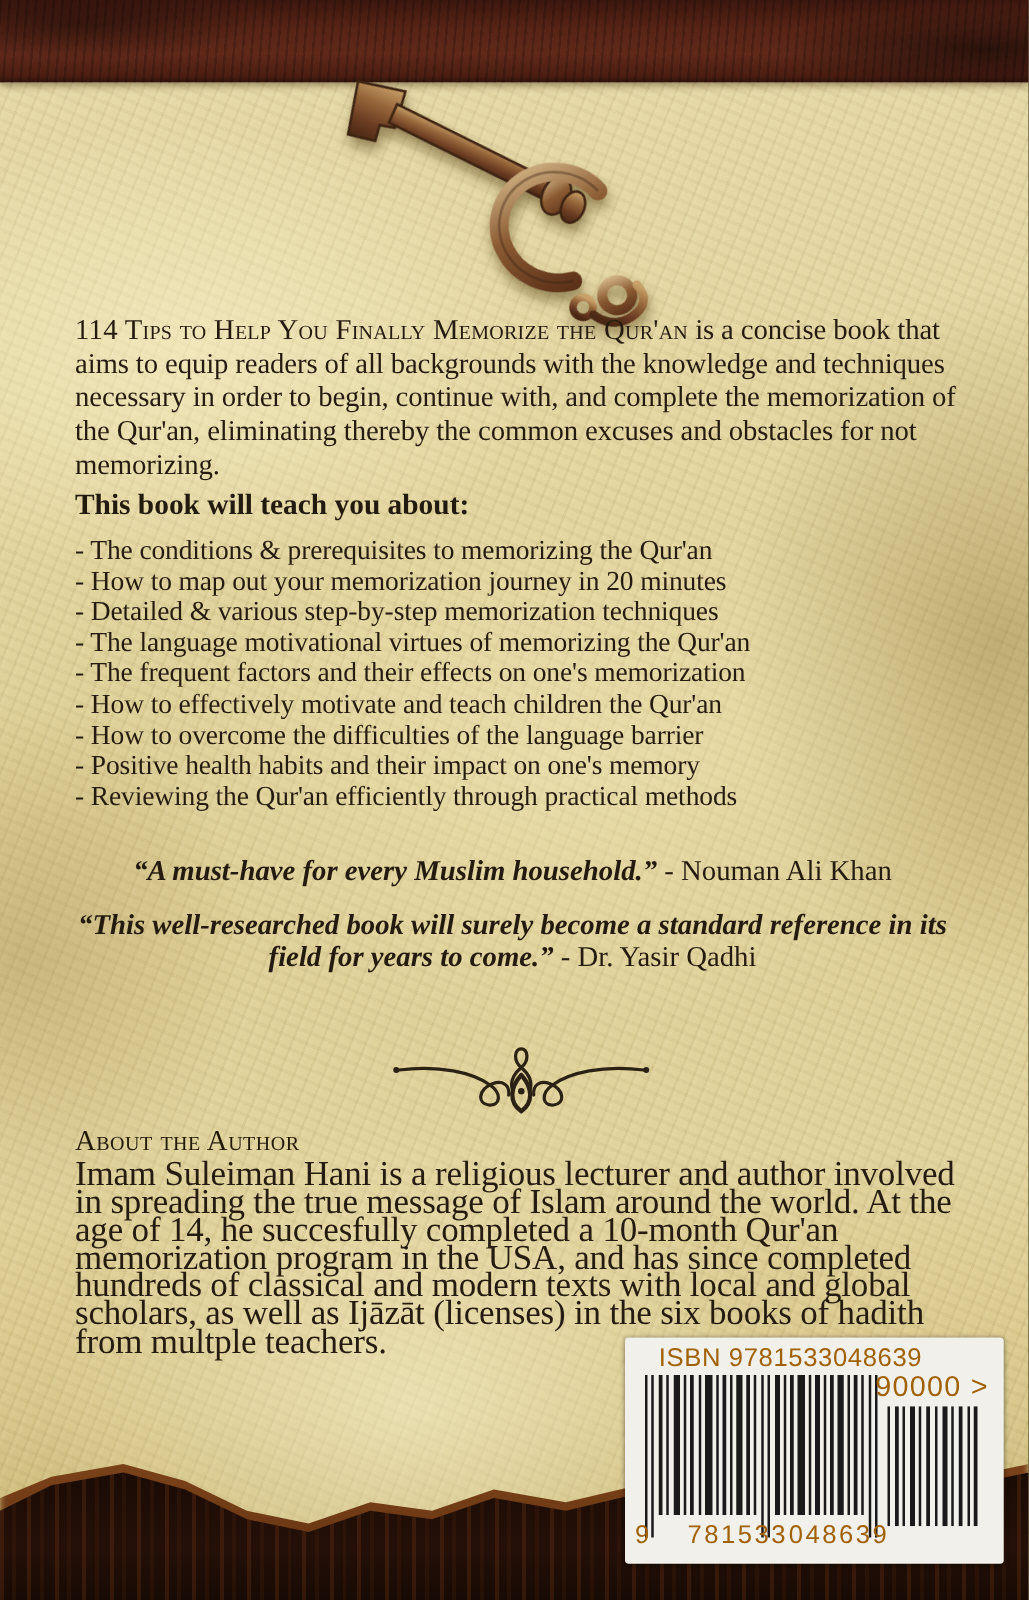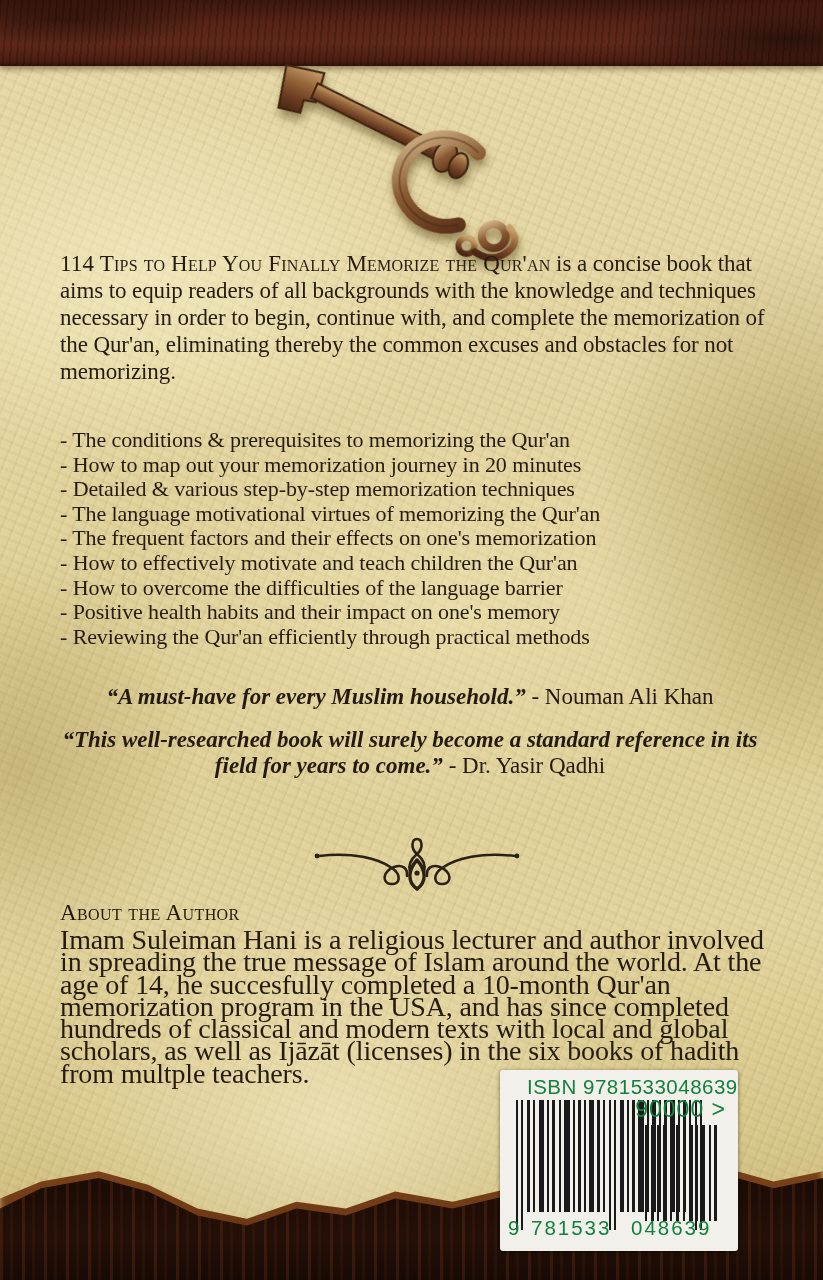--- a/index.html
+++ b/index.html
@@ -44,28 +44,28 @@
     filter:blur(3px);
   }
   .wood-bottom{
     position:absolute;left:0;bottom:0;width:823px;height:170px;
     background:
       repeating-linear-gradient(90deg, rgba(120,55,20,.30) 0 3px, rgba(0,0,0,0) 3px 10px, rgba(90,40,15,.2) 10px 13px, rgba(0,0,0,0) 13px 22px),
       linear-gradient(180deg,#200d06 0%, #1a0b05 40%, #241008 75%, #170a04 100%);
     clip-path:polygon(0 58%,5% 46%,12% 40%,18% 48%,24% 62%,30% 68%,36% 58%,42% 62%,48% 52%,55% 58%,62% 50%,68% 56%,75% 44%,82% 50%,88% 38%,94% 46%,100% 40%,100% 100%,0 100%);
   }
   .sticker{
-    position:absolute;left:500px;top:1070px;width:238px;height:181px;background:#f2f0ea;border-radius:3px;
-    box-shadow:0 1px 4px rgba(0,0,0,.5);font-family:"Liberation Sans", sans-serif;color:#15803d;
+    position:absolute;left:500px;top:1070px;width:303px;height:181px;background:#f2f0ea;border-radius:3px;
+    box-shadow:0 1px 4px rgba(0,0,0,.5);font-family:"Liberation Sans", sans-serif;color:#a16207;
   }
   .isbn-label{position:absolute;left:27px;top:5px;font-size:20.5px;letter-spacing:.5px;}
   .barcode-main{position:absolute;left:14px;top:30px;}
   .digits-row{position:absolute;top:146px;left:0;width:230px;font-size:20.5px;}
   .digits-row span{position:absolute;}
-  .d1{left:8px;} .d2{left:31px;letter-spacing:2px;} .d3{left:131px;letter-spacing:2px;}
+  .d1{left:8px;} .d2{left:50px;letter-spacing:2px;} .d3{left:131px;letter-spacing:2px;}
   .price-code{position:absolute;right:12px;top:26px;font-size:23px;letter-spacing:1px;}
   .barcode-supp{position:absolute;right:16px;top:55px;}
 </style>
 </head>
 <body>
 
 <div class="stage">
 
   <div class="leather-top"></div>
 
@@ -98,20 +98,21 @@
       <circle cx="273" cy="102" r="12" fill="none" stroke="url(#bronze2)" stroke-width="8"></circle>
       <circle cx="252" cy="122" r="8" fill="none" stroke="url(#bronze)" stroke-width="6"></circle>
       <path d="M284,88 q18,8 6,26 q-10,14 -28,10" fill="none" stroke="url(#bronze)" stroke-width="7" stroke-linecap="round"></path>
     </svg>
   </div>
 
   <div class="blurb">
     <span class="lead-smallcaps">114 Tips to Help You Finally Memorize the Qur'an</span><span> is a concise book that aims to equip readers of all backgrounds with the knowledge and techniques necessary in order to begin, continue with, and complete the memorization of the Qur'an, eliminating thereby the common excuses and obstacles for not memorizing.</span>
   </div>
 
+  <div class="teach-head">This book will teach you about:</div>
 
   <ul class="teach-list">
     <li>- The conditions &amp; prerequisites to memorizing the Qur'an</li>
     <li>- How to map out your memorization journey in 20 minutes</li>
     <li>- Detailed &amp; various step-by-step memorization techniques</li>
     <li>- The language motivational virtues of memorizing the Qur'an</li>
     <li>- The frequent factors and their effects on one's memorization</li>
     <li>- How to effectively motivate and teach children the Qur'an</li>
     <li>- How to overcome the difficulties of the language barrier</li>
     <li>- Positive health habits and their impact on one's memory</li>

